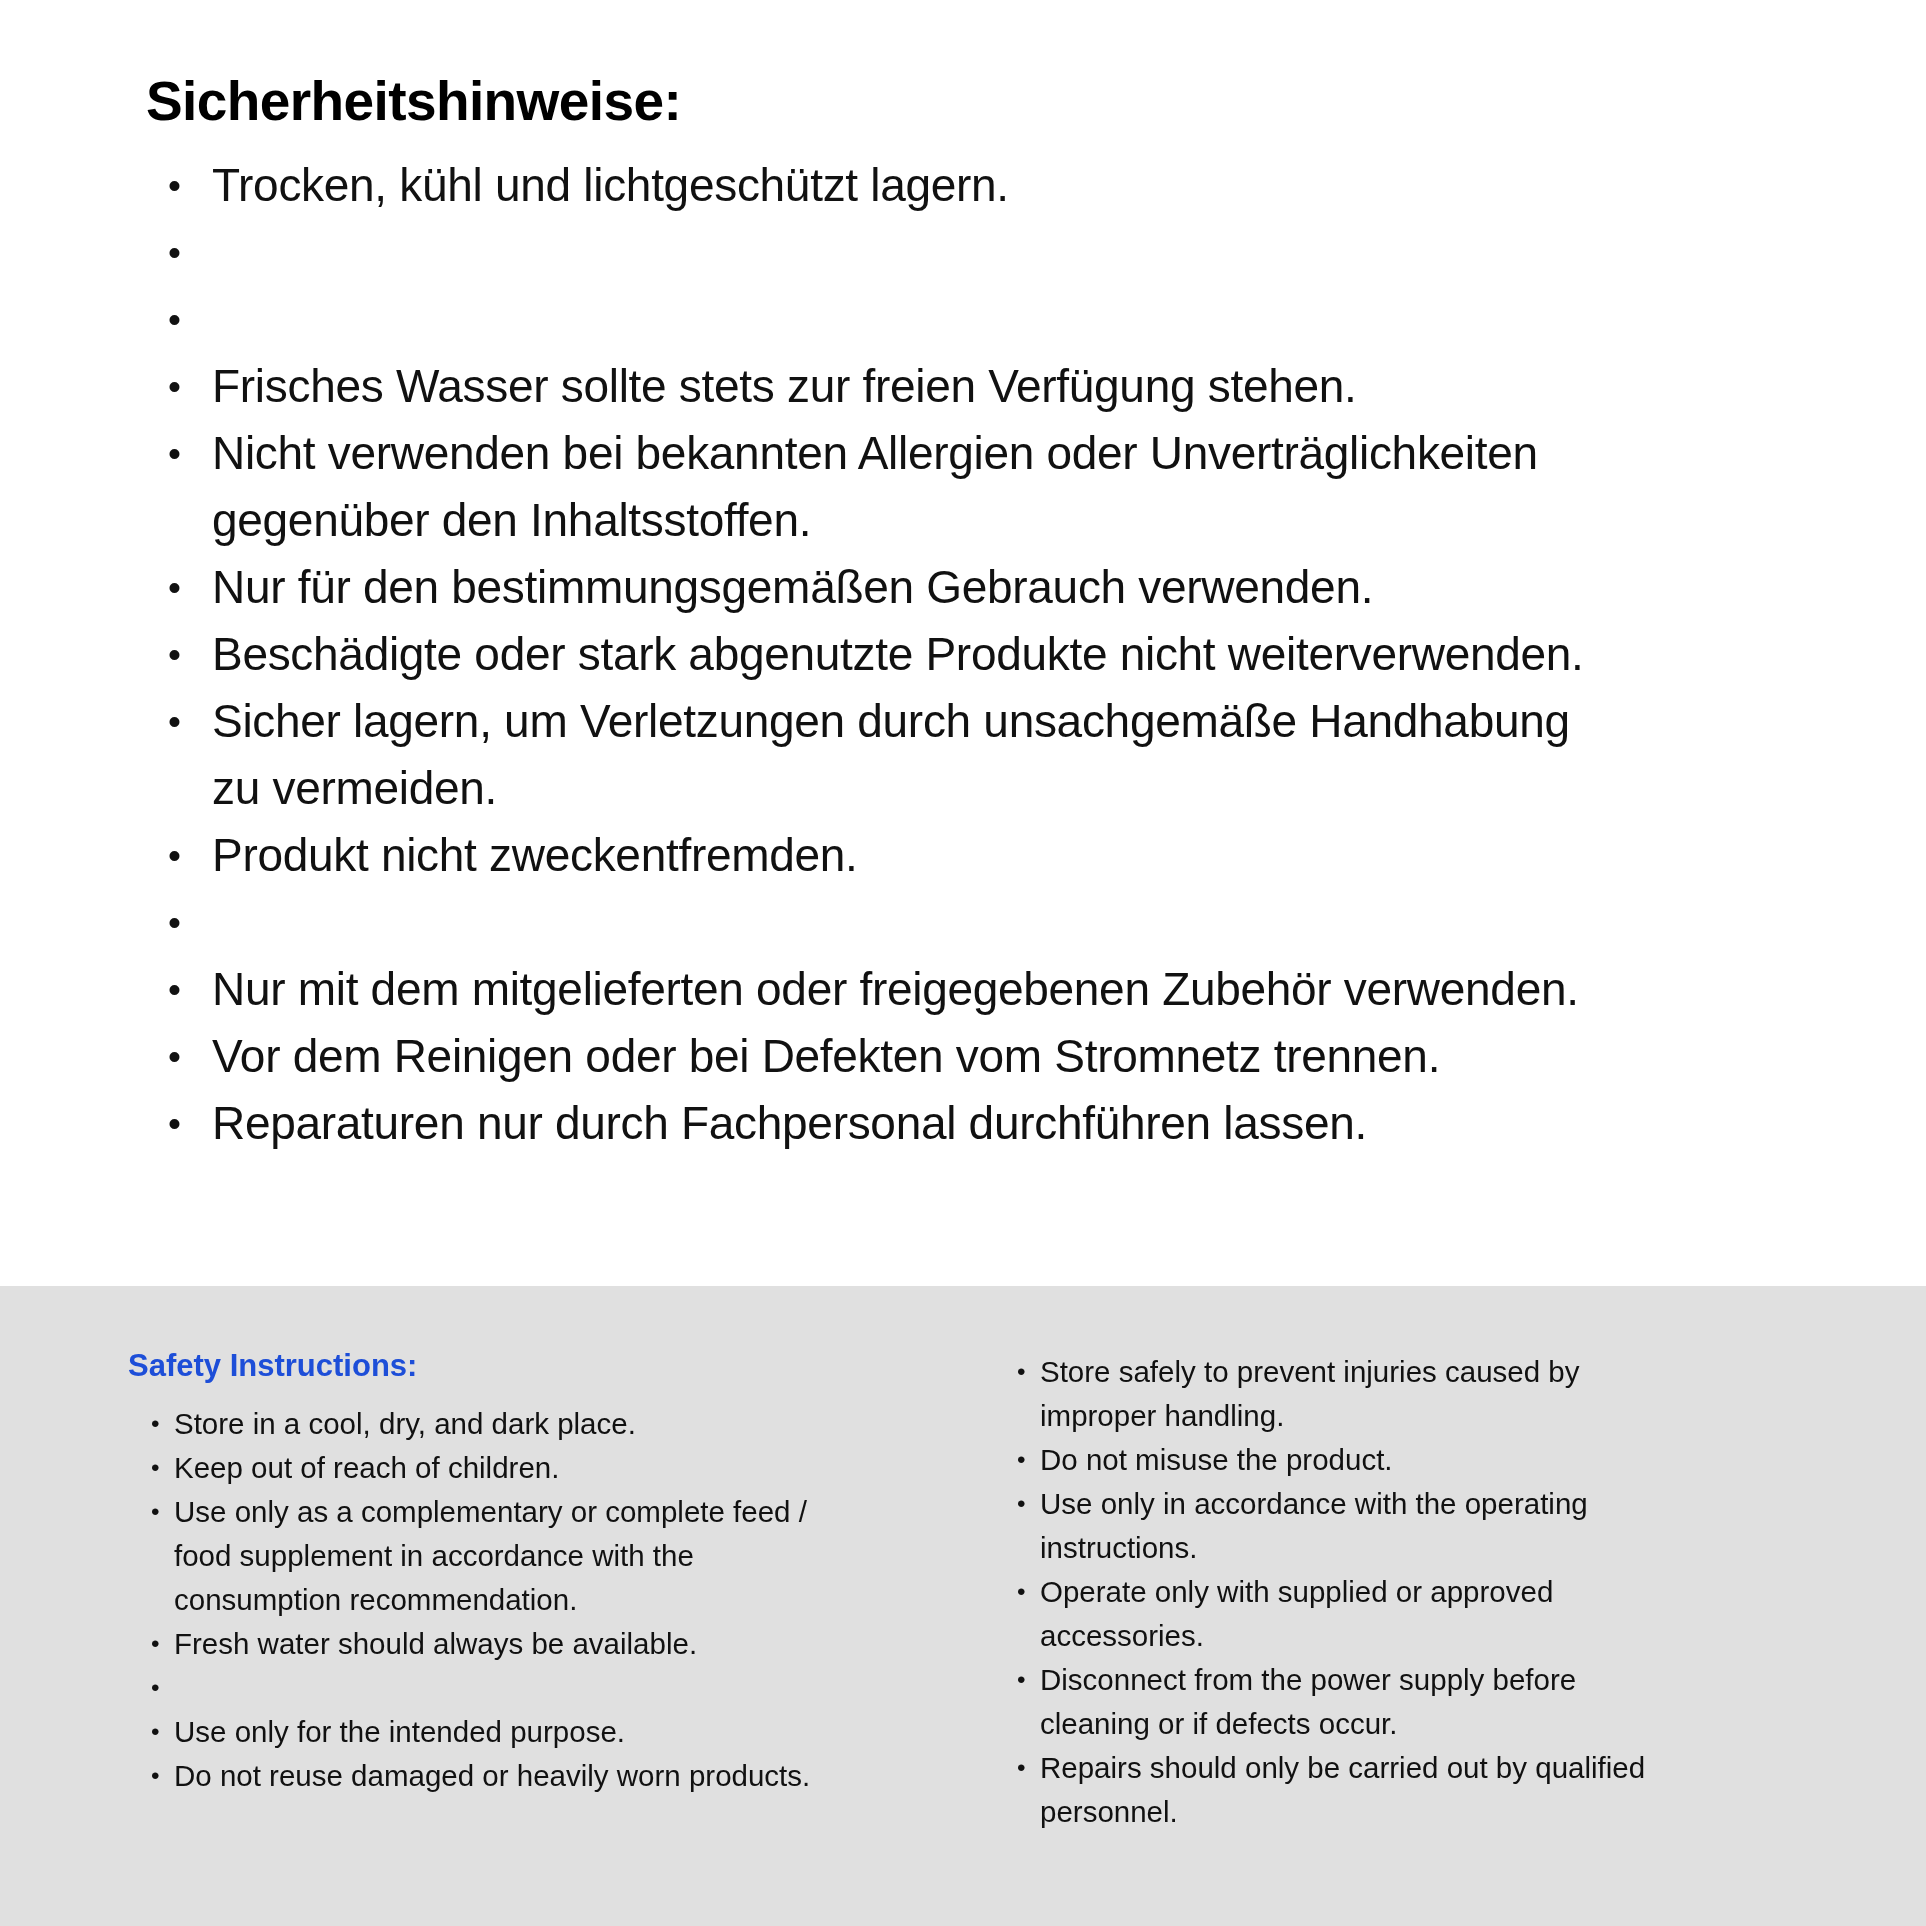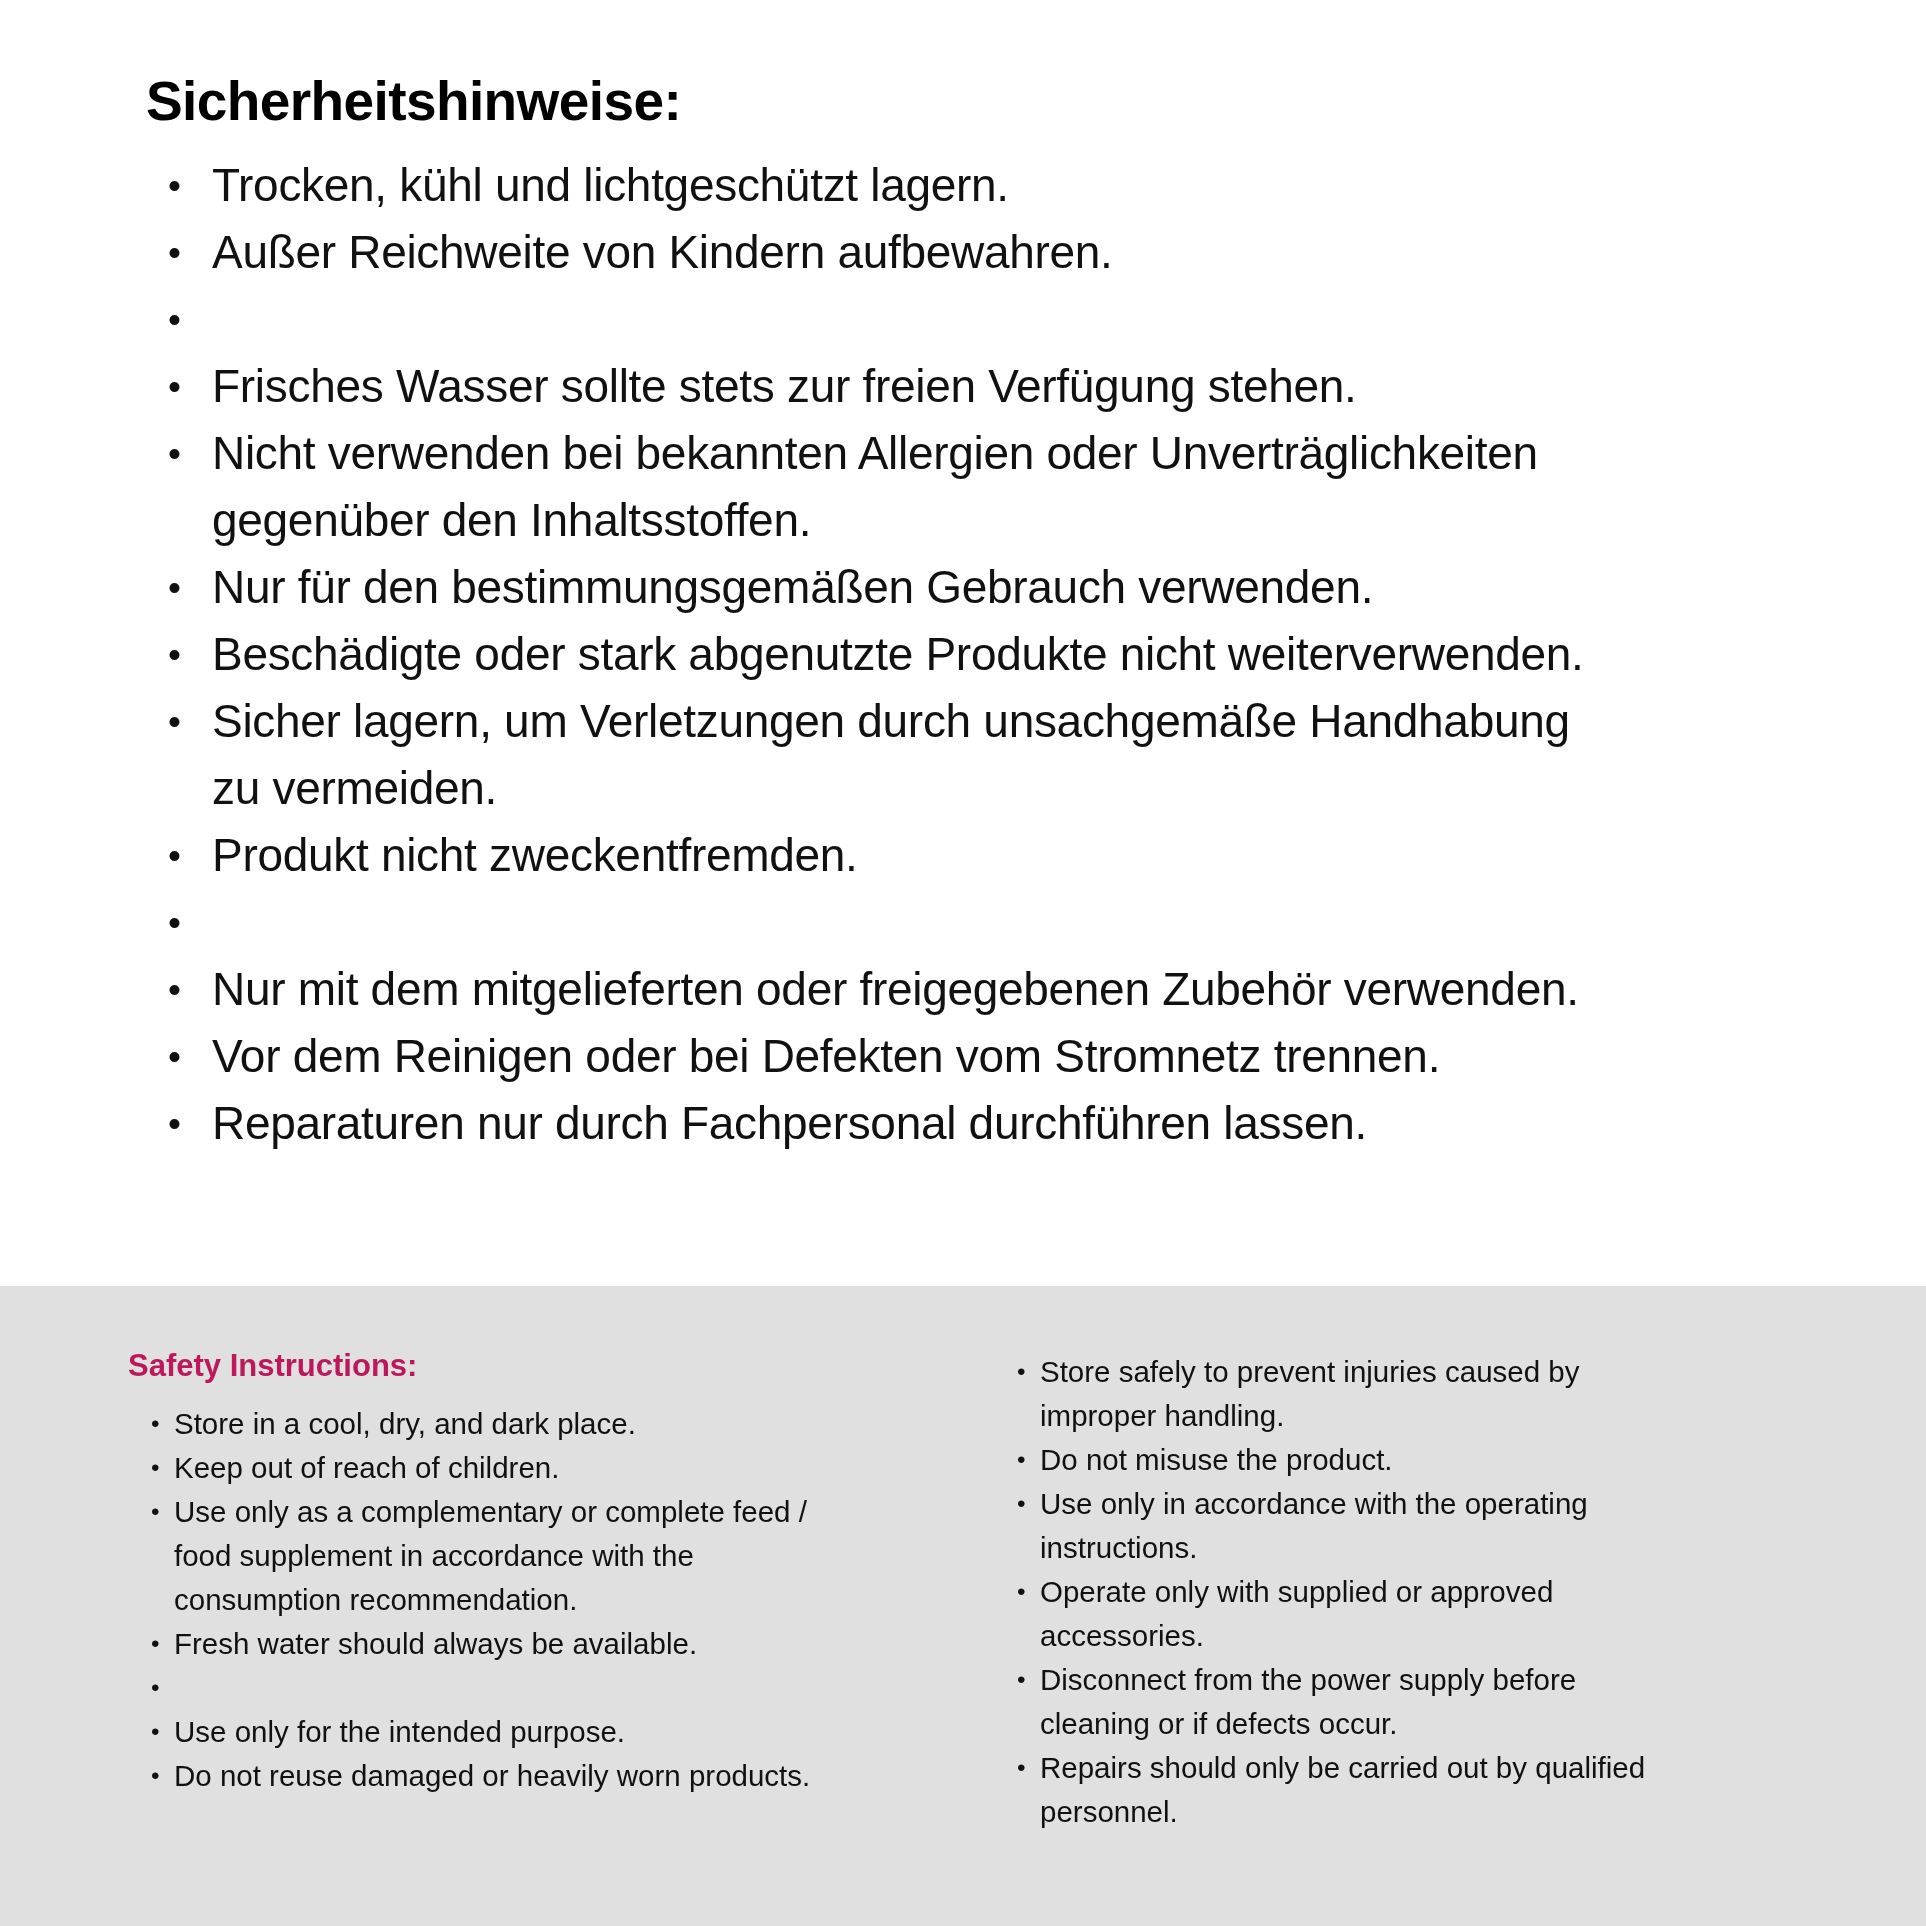--- a/index.html
+++ b/index.html
@@ -72,21 +72,21 @@
   .en-col-right {
     margin-left: 54px;
     width: 845px;
     flex: 0 0 845px;
   }
   .en-title {
     margin: 0;
     font-size: 31px;
     line-height: 1;
     font-weight: 700;
-    color: #be185d;
+    color: #1d4ed8;
   }
   .en-list {
     margin: 21px 0 0 23px;
     padding: 0;
     list-style: none;
   }
   .en-col-right .en-list {
     margin-top: 0;
     margin-left: 0;
   }
@@ -113,21 +113,20 @@
 
   <div class="de-section">
     <h1 class="de-title">Sicherheitshinweise:</h1>
     <ul class="de-list">
         <li>
           <span class="dot">•</span>
           <span class="tx">Trocken, kühl und lichtgeschützt lagern.</span>
         </li>
         <li>
           <span class="dot">•</span>
-          <span class="tx">Außer Reichweite von Kindern aufbewahren.</span>
         </li>
         <li>
           <span class="dot">•</span>
         </li>
         <li>
           <span class="dot">•</span>
           <span class="tx">Frisches Wasser sollte stets zur freien Verfügung stehen.</span>
         </li>
         <li>
           <span class="dot">•</span>

